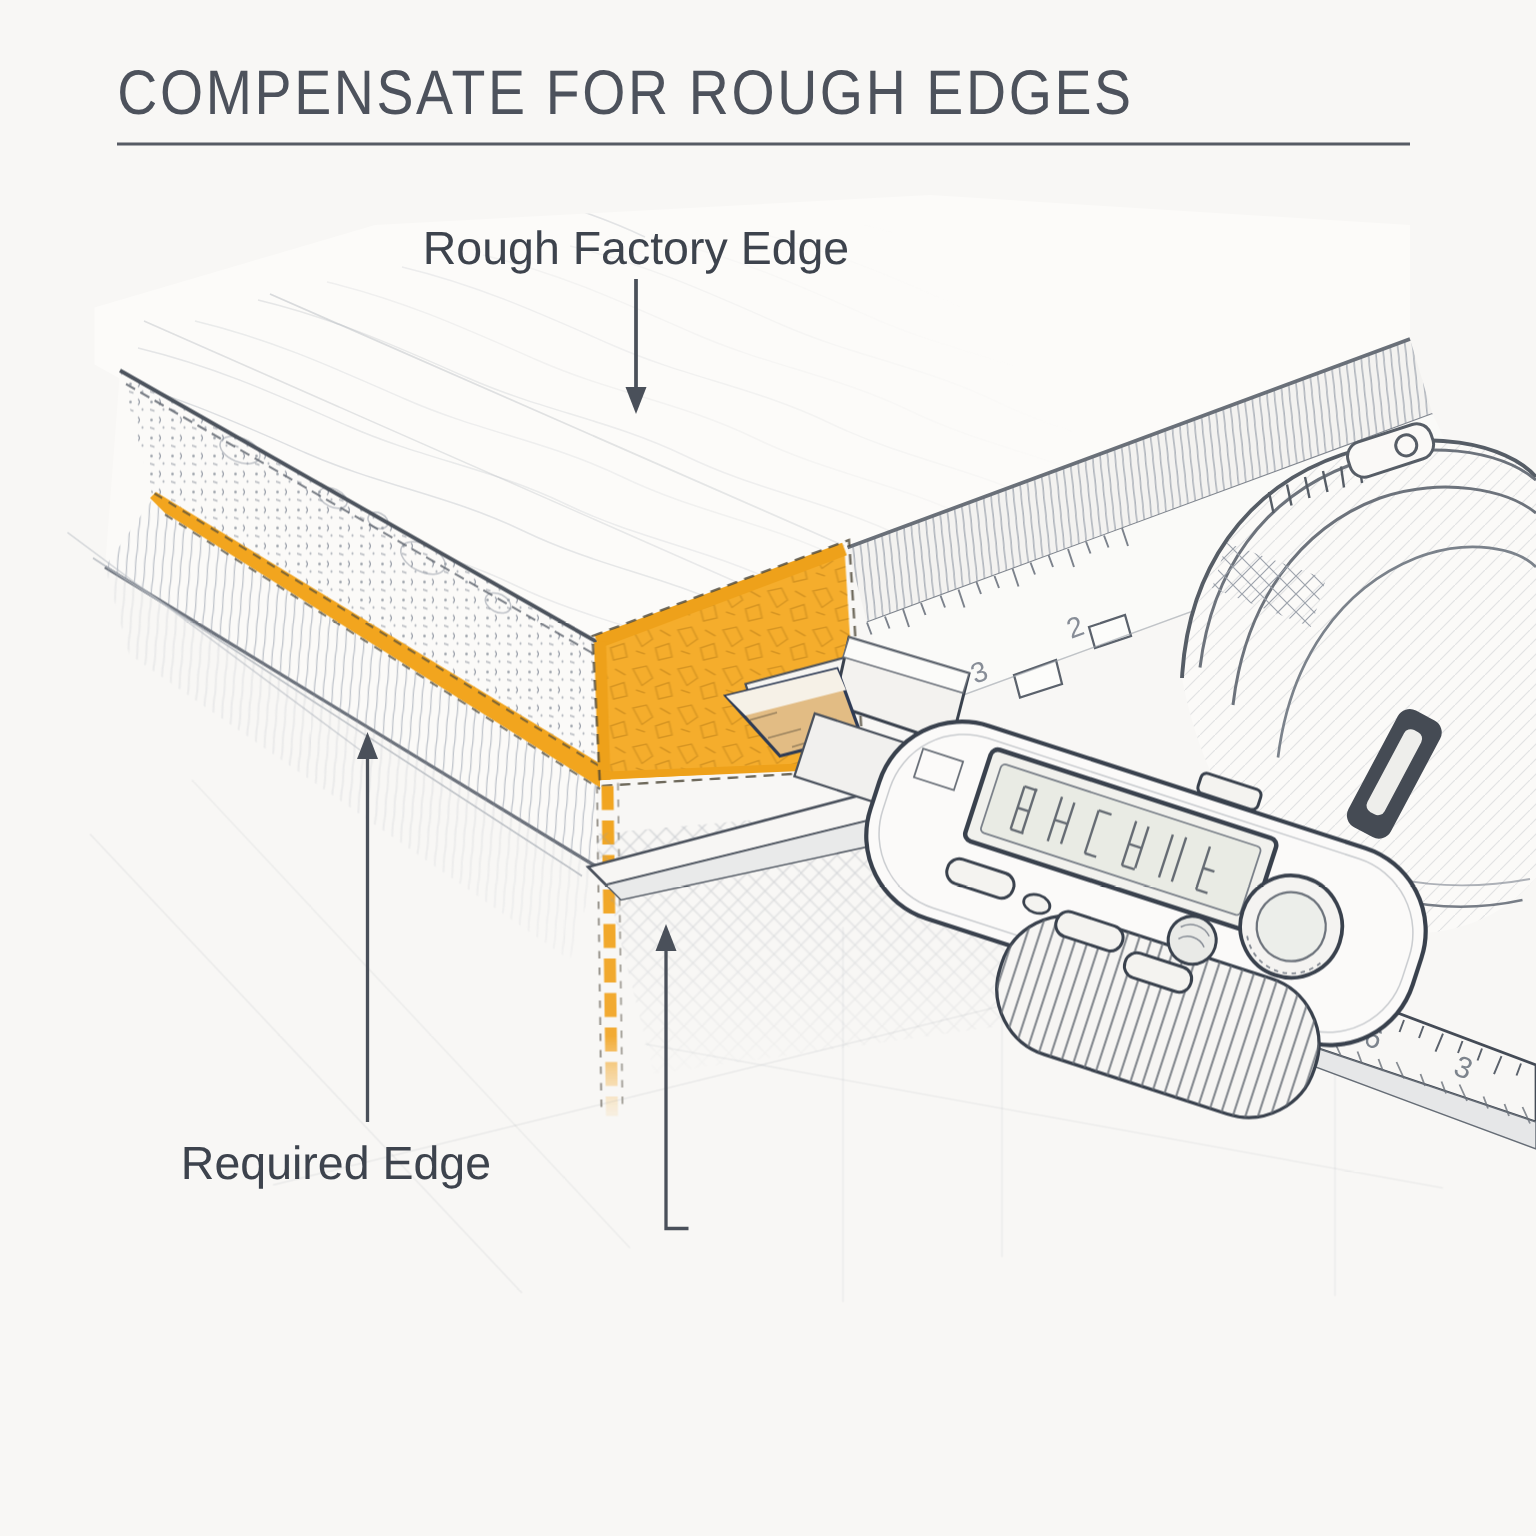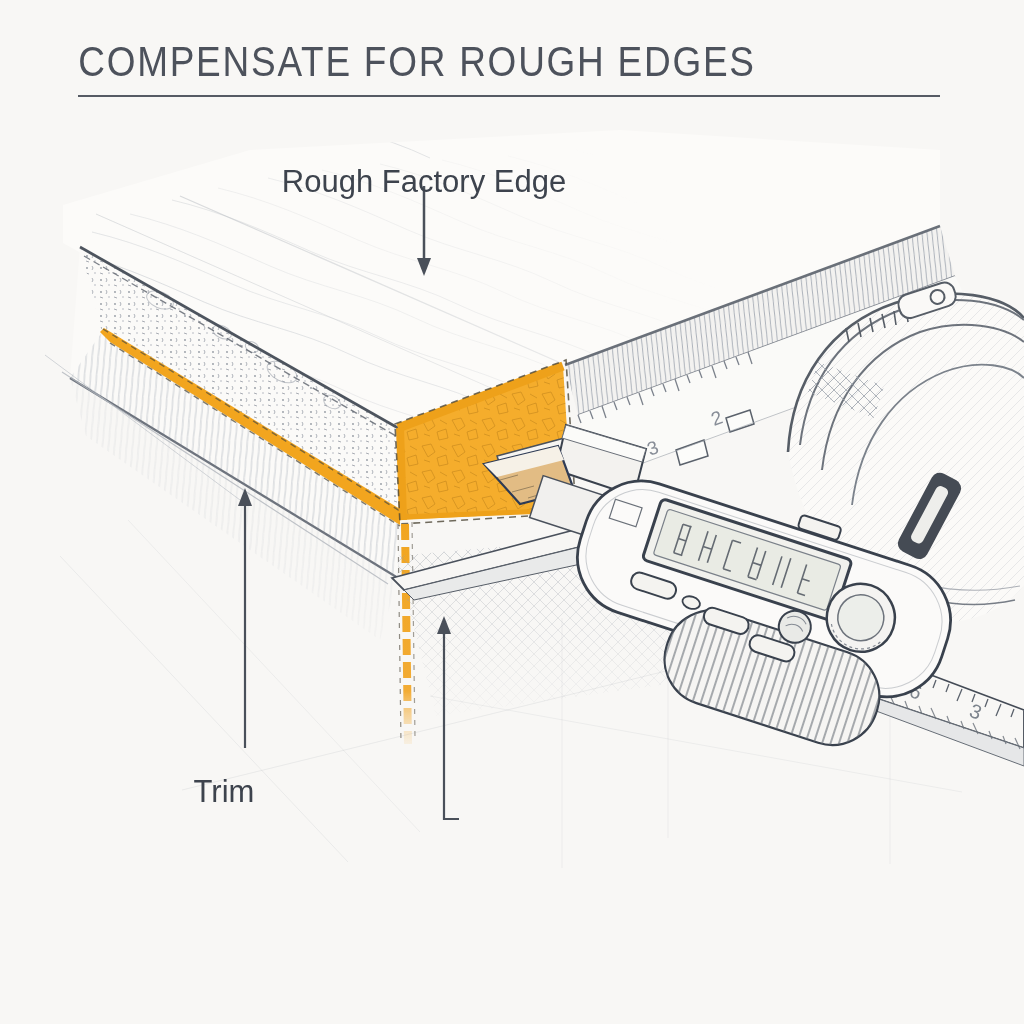--- a/index.html
+++ b/index.html
@@ -1,19 +1,19 @@
 <!DOCTYPE html>
 <html><head>
 <meta charset="utf-8">
 <style>
   html,body{margin:0;padding:0;background:#e9e9e9;}
   .stage{position:relative;width:1024px;height:1024px;background:#f8f7f5;overflow:hidden;
          font-family:"Liberation Sans",sans-serif;}
   .stage svg{position:absolute;left:0;top:0;}
-  .overlay{position:absolute;z-index:3;color:#3d434d;margin-top:16px;}
+  .overlay{position:absolute;z-index:3;color:#3d434d;}
   .title-wrap{position:absolute;top:38px;left:0;width:1024px;text-align:left;z-index:3;padding-left:32px;}
   .title-wrap h1{margin:0;font-size:42px;font-weight:500;letter-spacing:2px;color:#4d525c;}
   .title-wrap h1 span{display:inline-block;transform:scaleX(.88);transform-origin:center;}
   .rule{position:absolute;top:95px;left:78px;width:862px;height:2px;background:#565b64;z-index:3;}
   .lbl{font-size:31px;line-height:40px;color:#3d434d;}
   .lbl-rough{top:146px;left:224px;width:400px;text-align:center;}
   .lbl-trim-left{top:756px;left:24px;width:400px;text-align:center;}
   .lbl-trim-right{top:805px;left:464px;white-space:nowrap;}
 </style>
 </head>
@@ -265,17 +265,17 @@
 </svg>
 
 <div class="title-wrap">
   <h1><span>COMPENSATE FOR ROUGH EDGES</span></h1>
 </div>
 <div class="rule"></div>
 
 <div class="overlay lbl lbl-rough">Rough Factory Edge</div>
 
 <div class="overlay lbl lbl-trim-left">
-  <div>Trim</div>
+  <div>Required Edge</div>
 </div>
 
 
 </div>
 
 </body></html>

